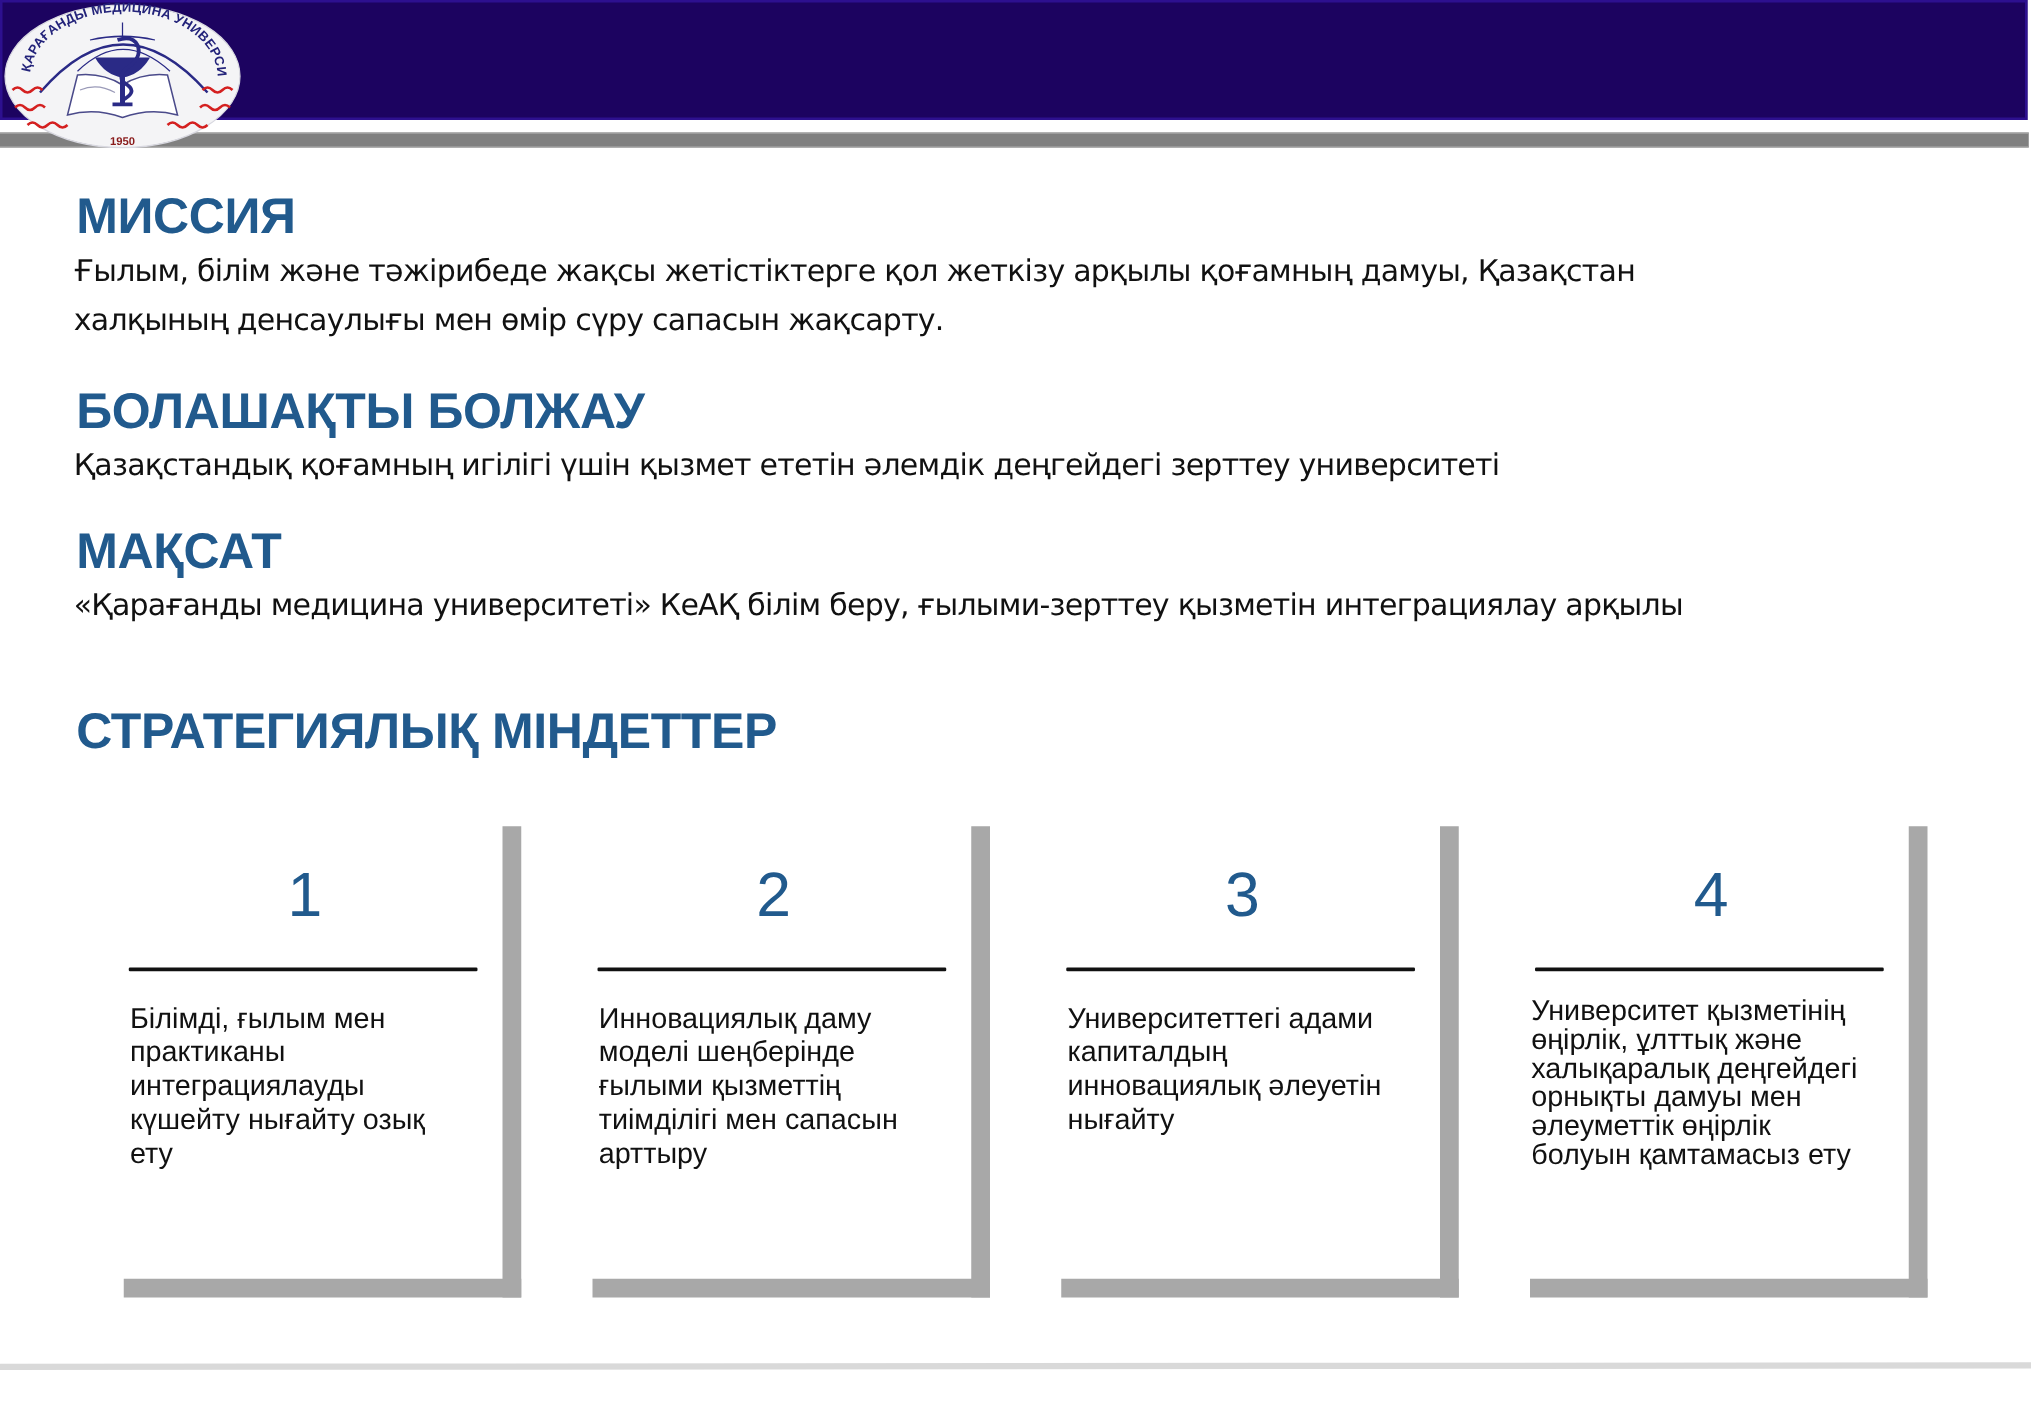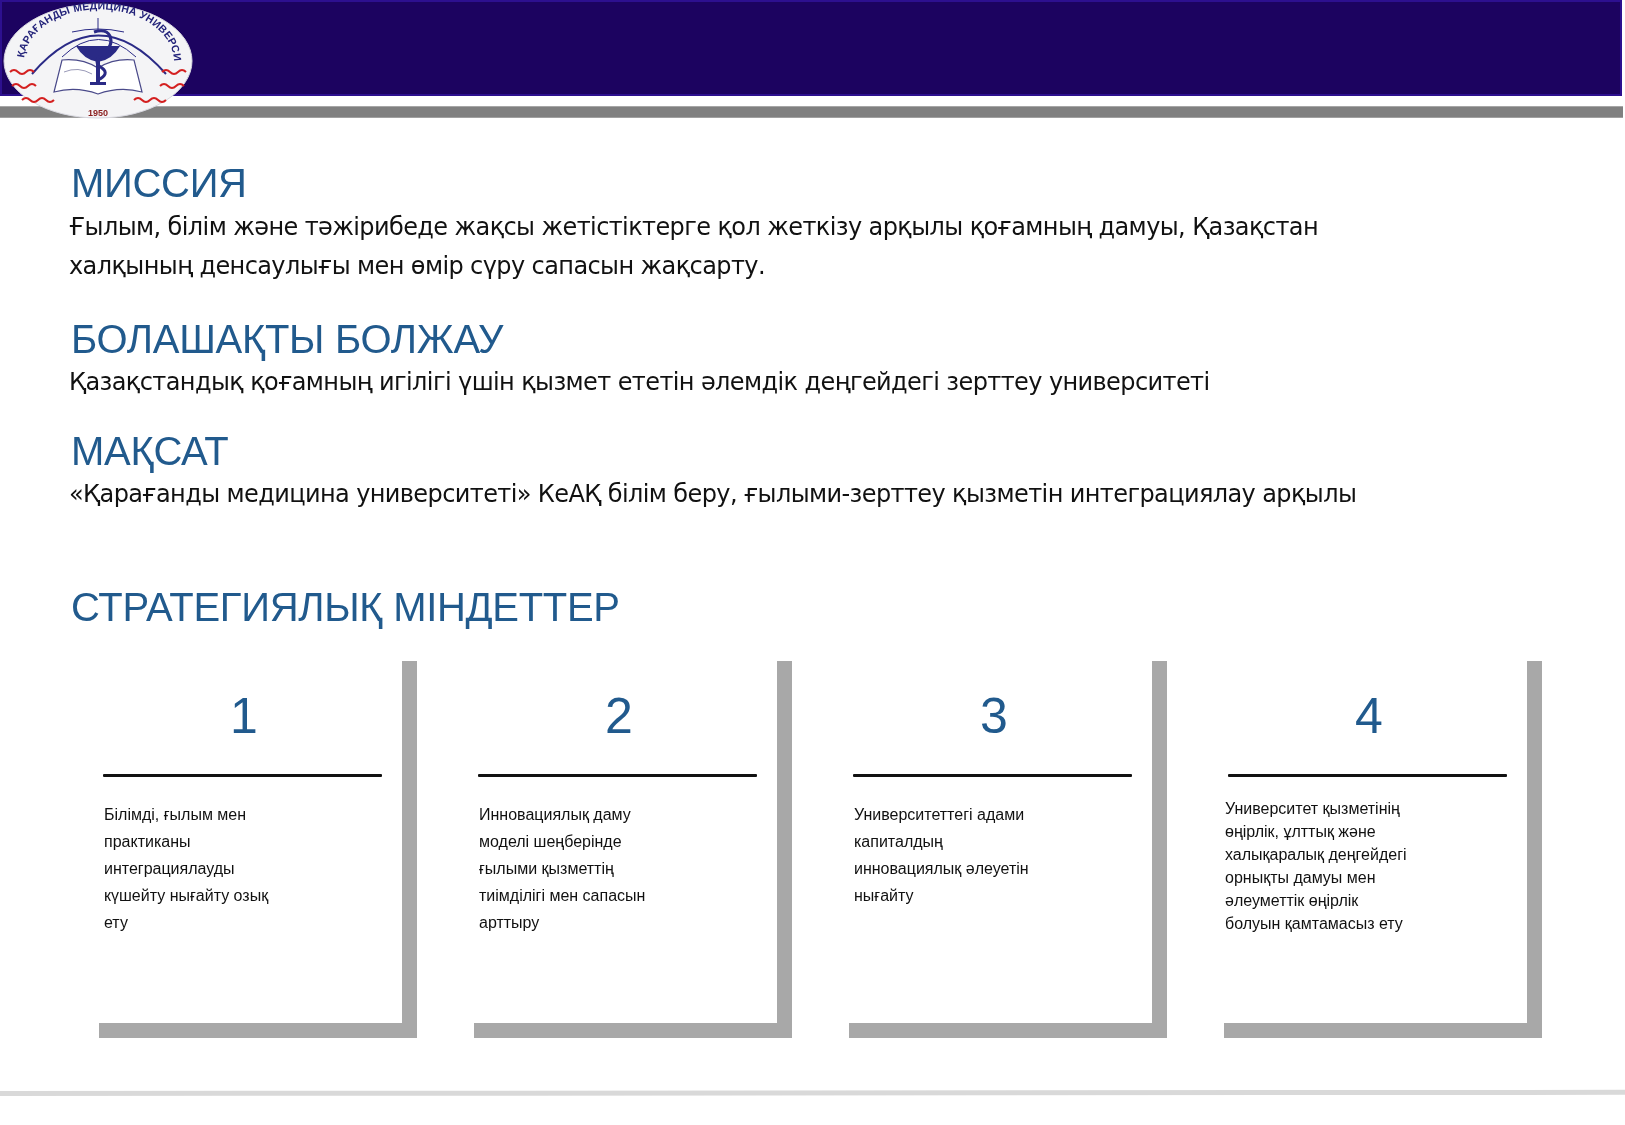--- a/index.html
+++ b/index.html
@@ -33,32 +33,32 @@
       box-sizing: border-box;
     }
     .logo {
       position: absolute;
       left: 2px; top: 2px;
       width: 192px; height: 118px;
     }
     .section-title {
       position: absolute;
       left: 59px;
-      margin: 12px;
-      font-family: "Liberation Sans", sans-serif;
-      font-weight: normal;
+      margin: 2px;
+      font-family: "Liberation Sans", sans-serif;
+      font-weight: bold;
       font-size: 40px;
       color: #215a8d;
       letter-spacing: -0.3px;
       line-height: 1;
     }
     .section-text {
       position: absolute;
       left: 59px;
-      margin: 10px;
+      margin: 0;
       font-family: "DejaVu Sans", sans-serif;
       font-size: 24px;
       line-height: 39px;
       color: #111;
       letter-spacing: -0.6px;
       word-spacing: 0px;
     }
     .cards {
       position: absolute;
       left: 0; top: 0;
@@ -96,21 +96,21 @@
       width: 279px; height: 3px;
       background: #111;
       border-radius: 1px;
     }
     .card-text {
       position: absolute;
       left: 5px; top: 140px;
       width: 290px;
       margin: 0;
       font-family: "Liberation Sans", sans-serif;
-      font-size: 16px;
+      font-size: 23px;
       line-height: 27px;
       color: #111;
     }
     .card-text.tight {
       line-height: 23px;
       left: 1px;
       top: 136px;
     }
     .footer-line {
       position: absolute;
@@ -170,21 +170,21 @@
 <h2 class="section-title" style="top:307px;">БОЛАШАҚТЫ БОЛЖАУ</h2>
 <div class="section-text" style="top:353px;">
   <div>Қазақстандық қоғамның игілігі үшін қызмет ететін әлемдік деңгейдегі зерттеу университеті</div>
 </div>
 
 <h2 class="section-title" style="top:419px;">МАҚСАТ</h2>
 <div class="section-text" style="top:465px;">
   <div>«Қарағанды медицина университеті» КеАҚ білім беру, ғылыми-зерттеу қызметін интеграциялау арқылы</div>
 </div>
 
-<h2 class="section-title" style="top:575px;text-align:right;">СТРАТЕГИЯЛЫҚ МІНДЕТТЕР</h2>
+<h2 class="section-title" style="top:563px;text-align:right;">СТРАТЕГИЯЛЫҚ МІНДЕТТЕР</h2>
 
 <div class="cards">
   <div class="card" style="left:99px; top:661px;">
     <div class="card-shadow-right"></div>
     <div class="card-shadow-bottom"></div>
     <div class="card-number">1</div>
     <div class="card-divider"></div>
     <div class="card-text">
       <div>Білімді, ғылым мен</div>
       <div>практиканы</div>

